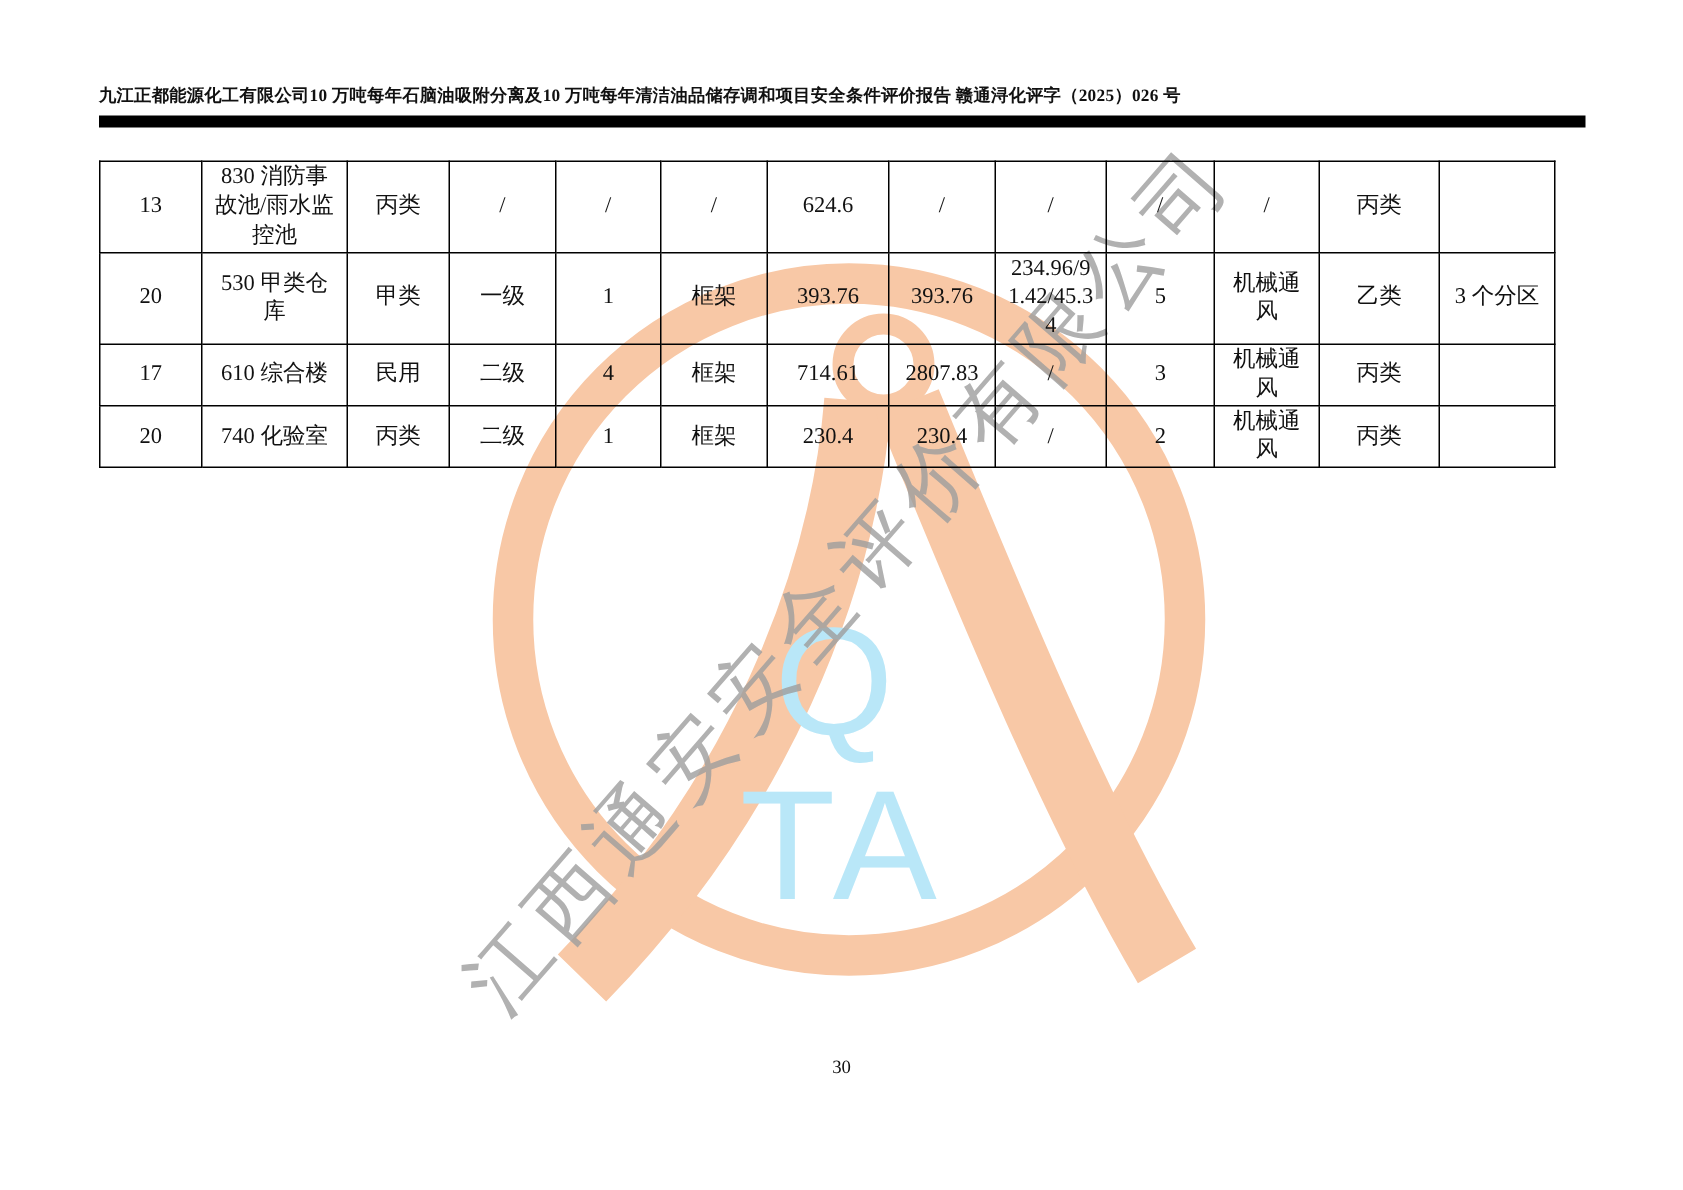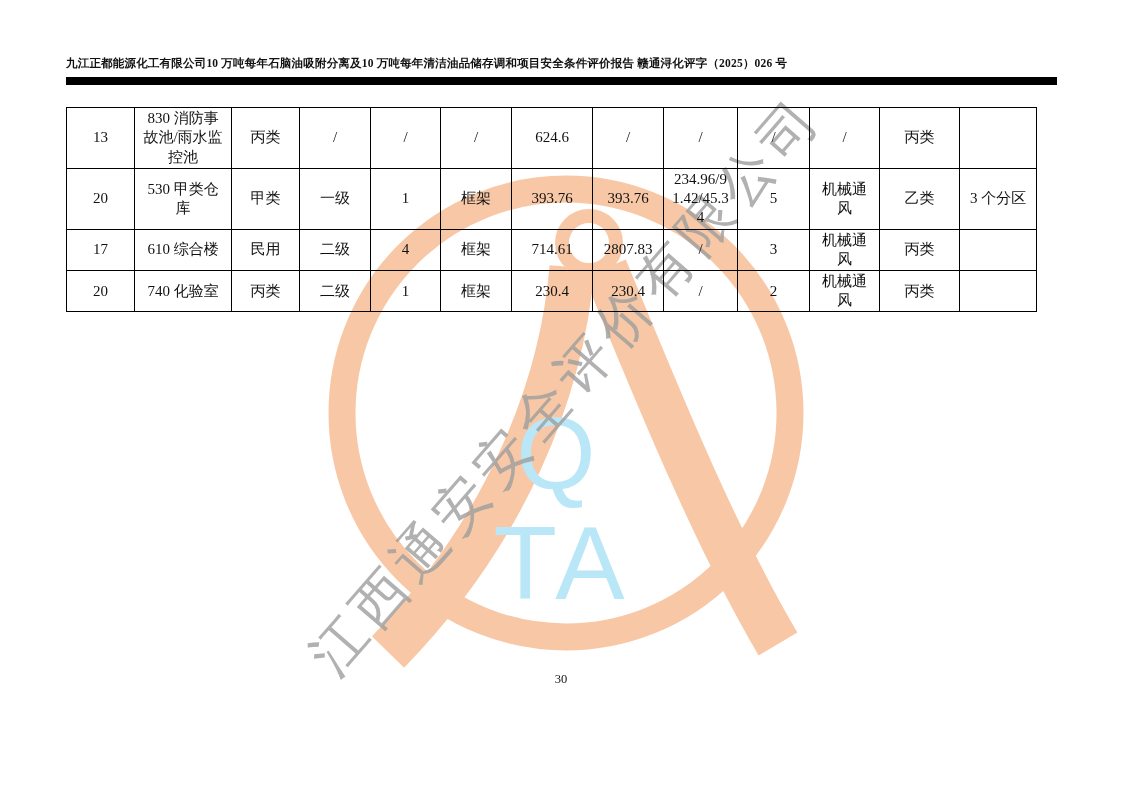--- a/index.html
+++ b/index.html
@@ -34,21 +34,21 @@
   table.main td{
     border:1px solid #000;text-align:center;vertical-align:middle;
     font-size:15px;line-height:1.28;padding:1px 5px;
     word-break:break-all;background:transparent;
   }
   table.main tr{height:40px;}
   table.main tr:first-child{height:61px;}
 
   
   .page-number{
-    position:absolute;left:0;top:672px;width:1122px;
+    position:absolute;left:0;top:704px;width:1122px;
     text-align:center;font-size:12.5px;z-index:3;
   }
 </style>
 </head>
 <body>
 
 <div class="page">
 
   <svg class="wm-svg" width="1122" height="793" viewBox="0 0 1122 793">
     <circle cx="566" cy="413" r="224" fill="none" stroke-width="27" stroke="#f8c8a6"></circle>

